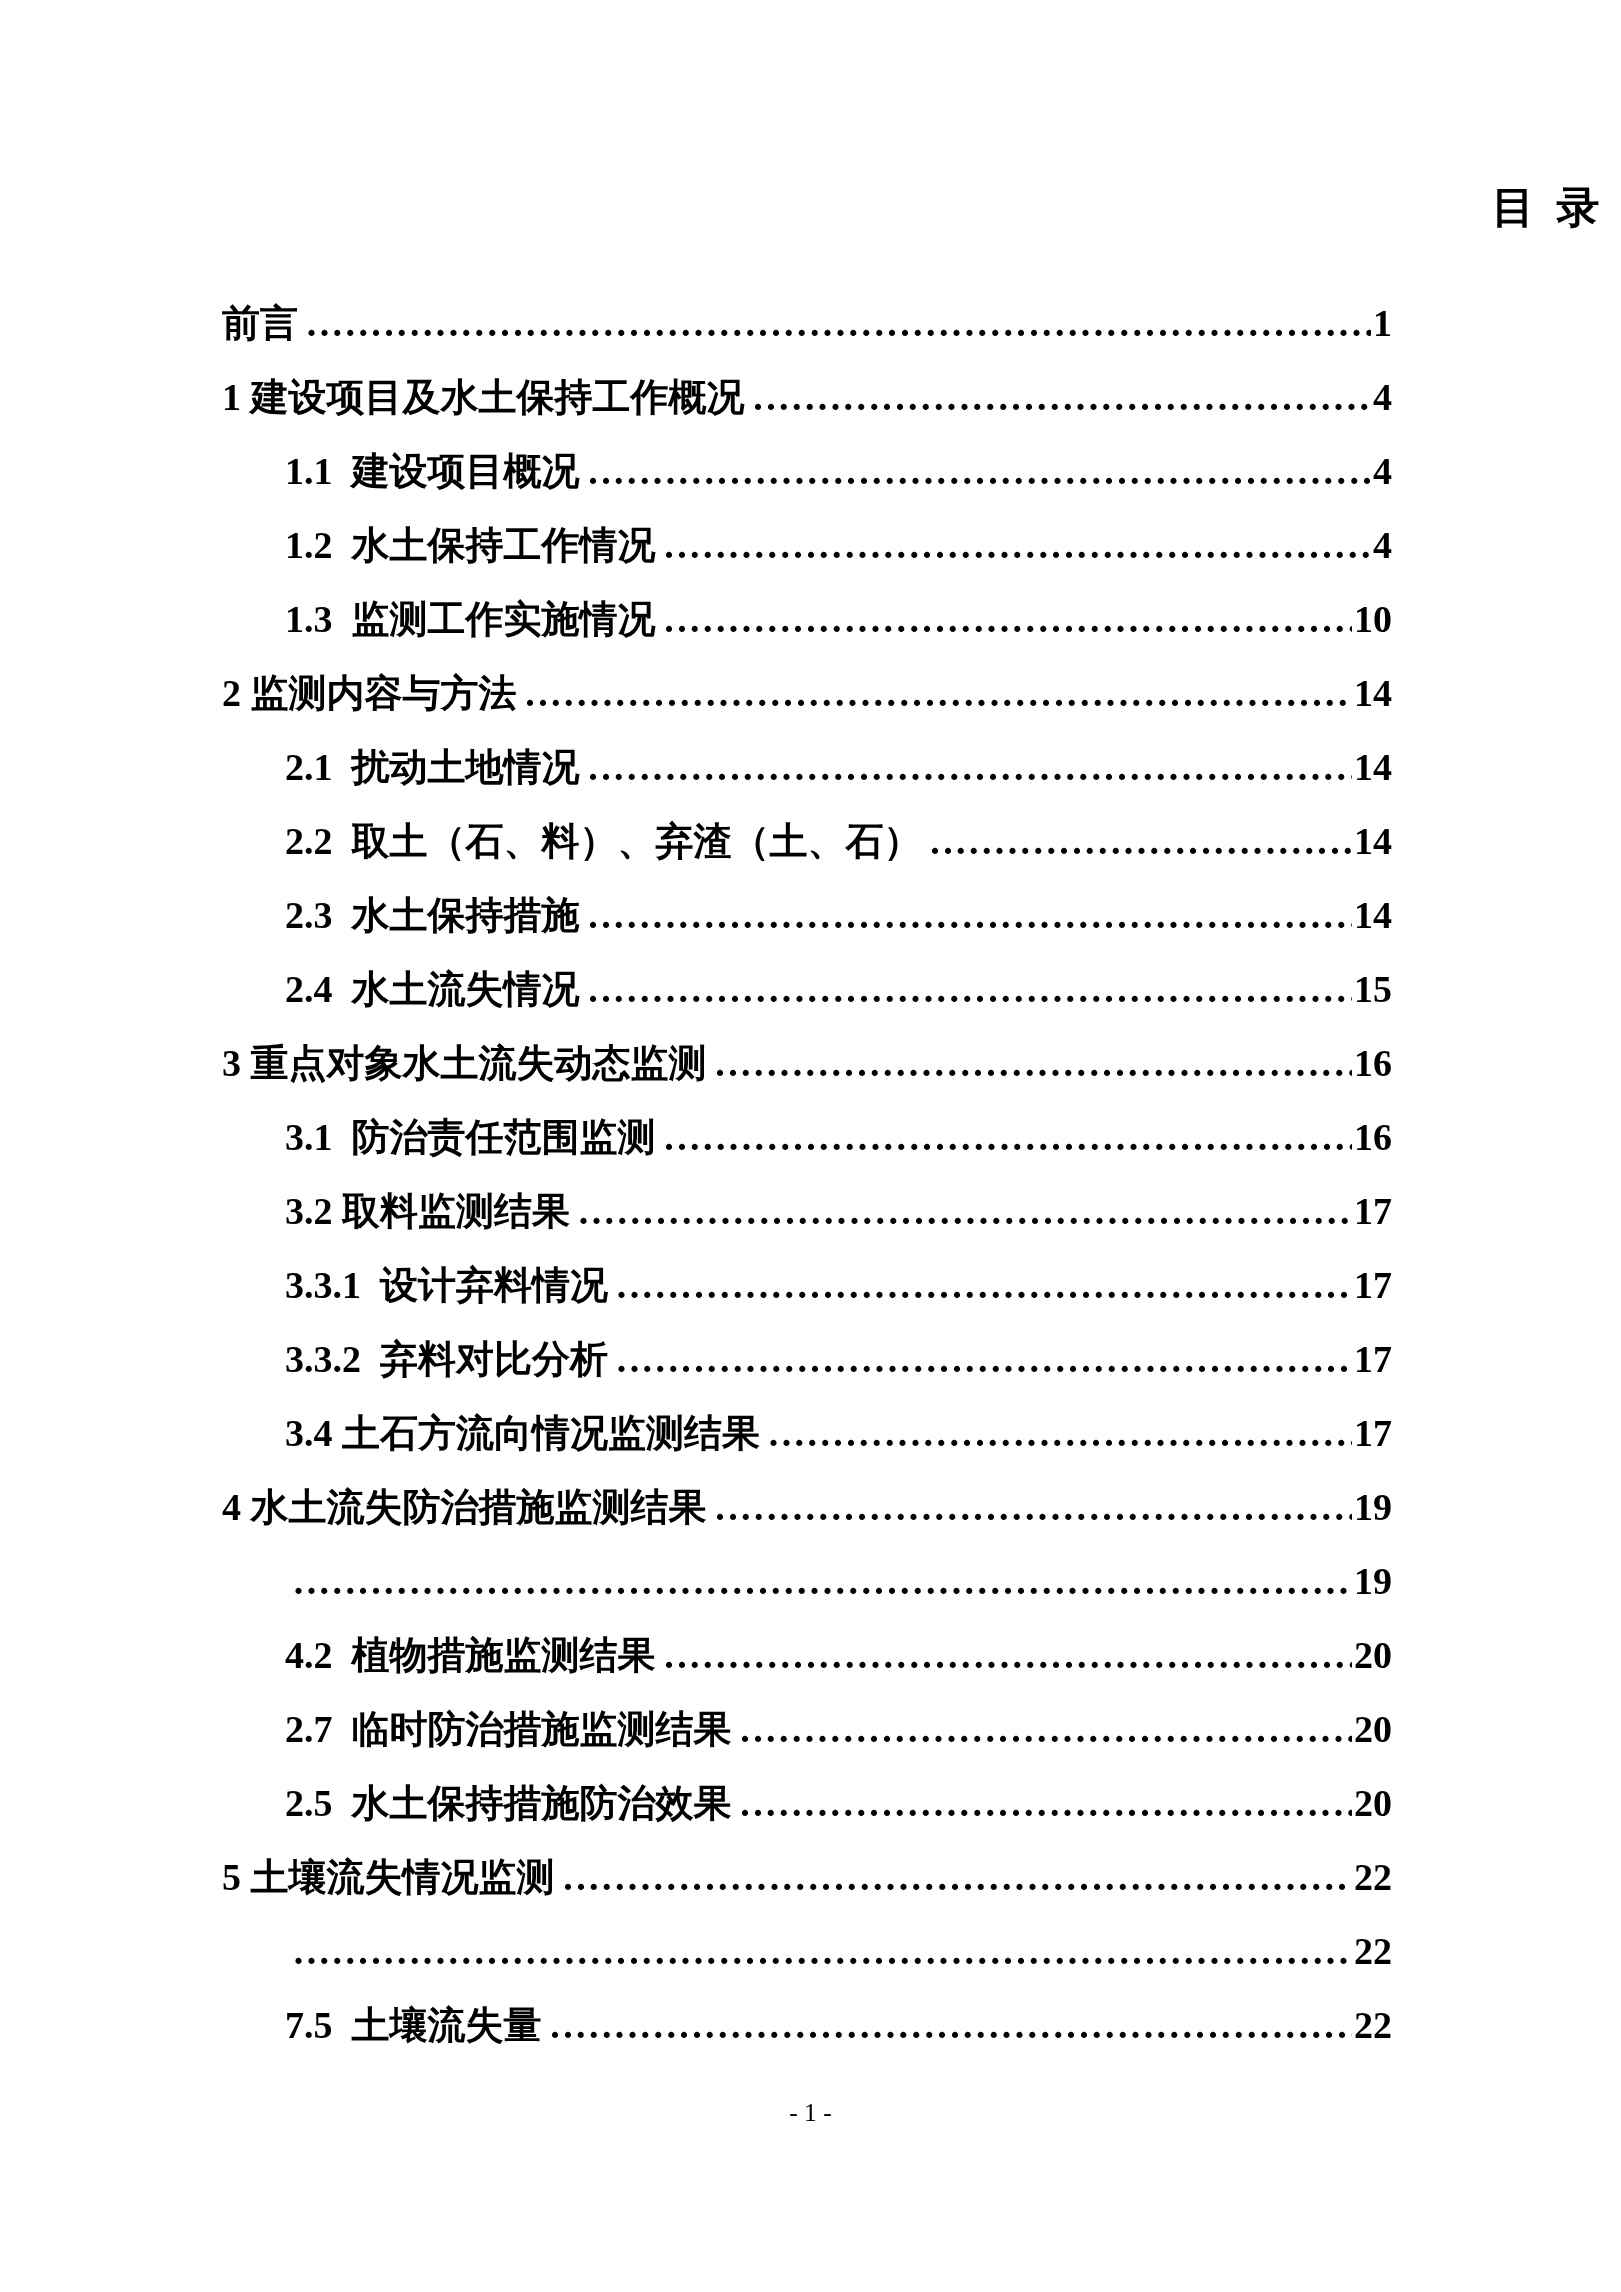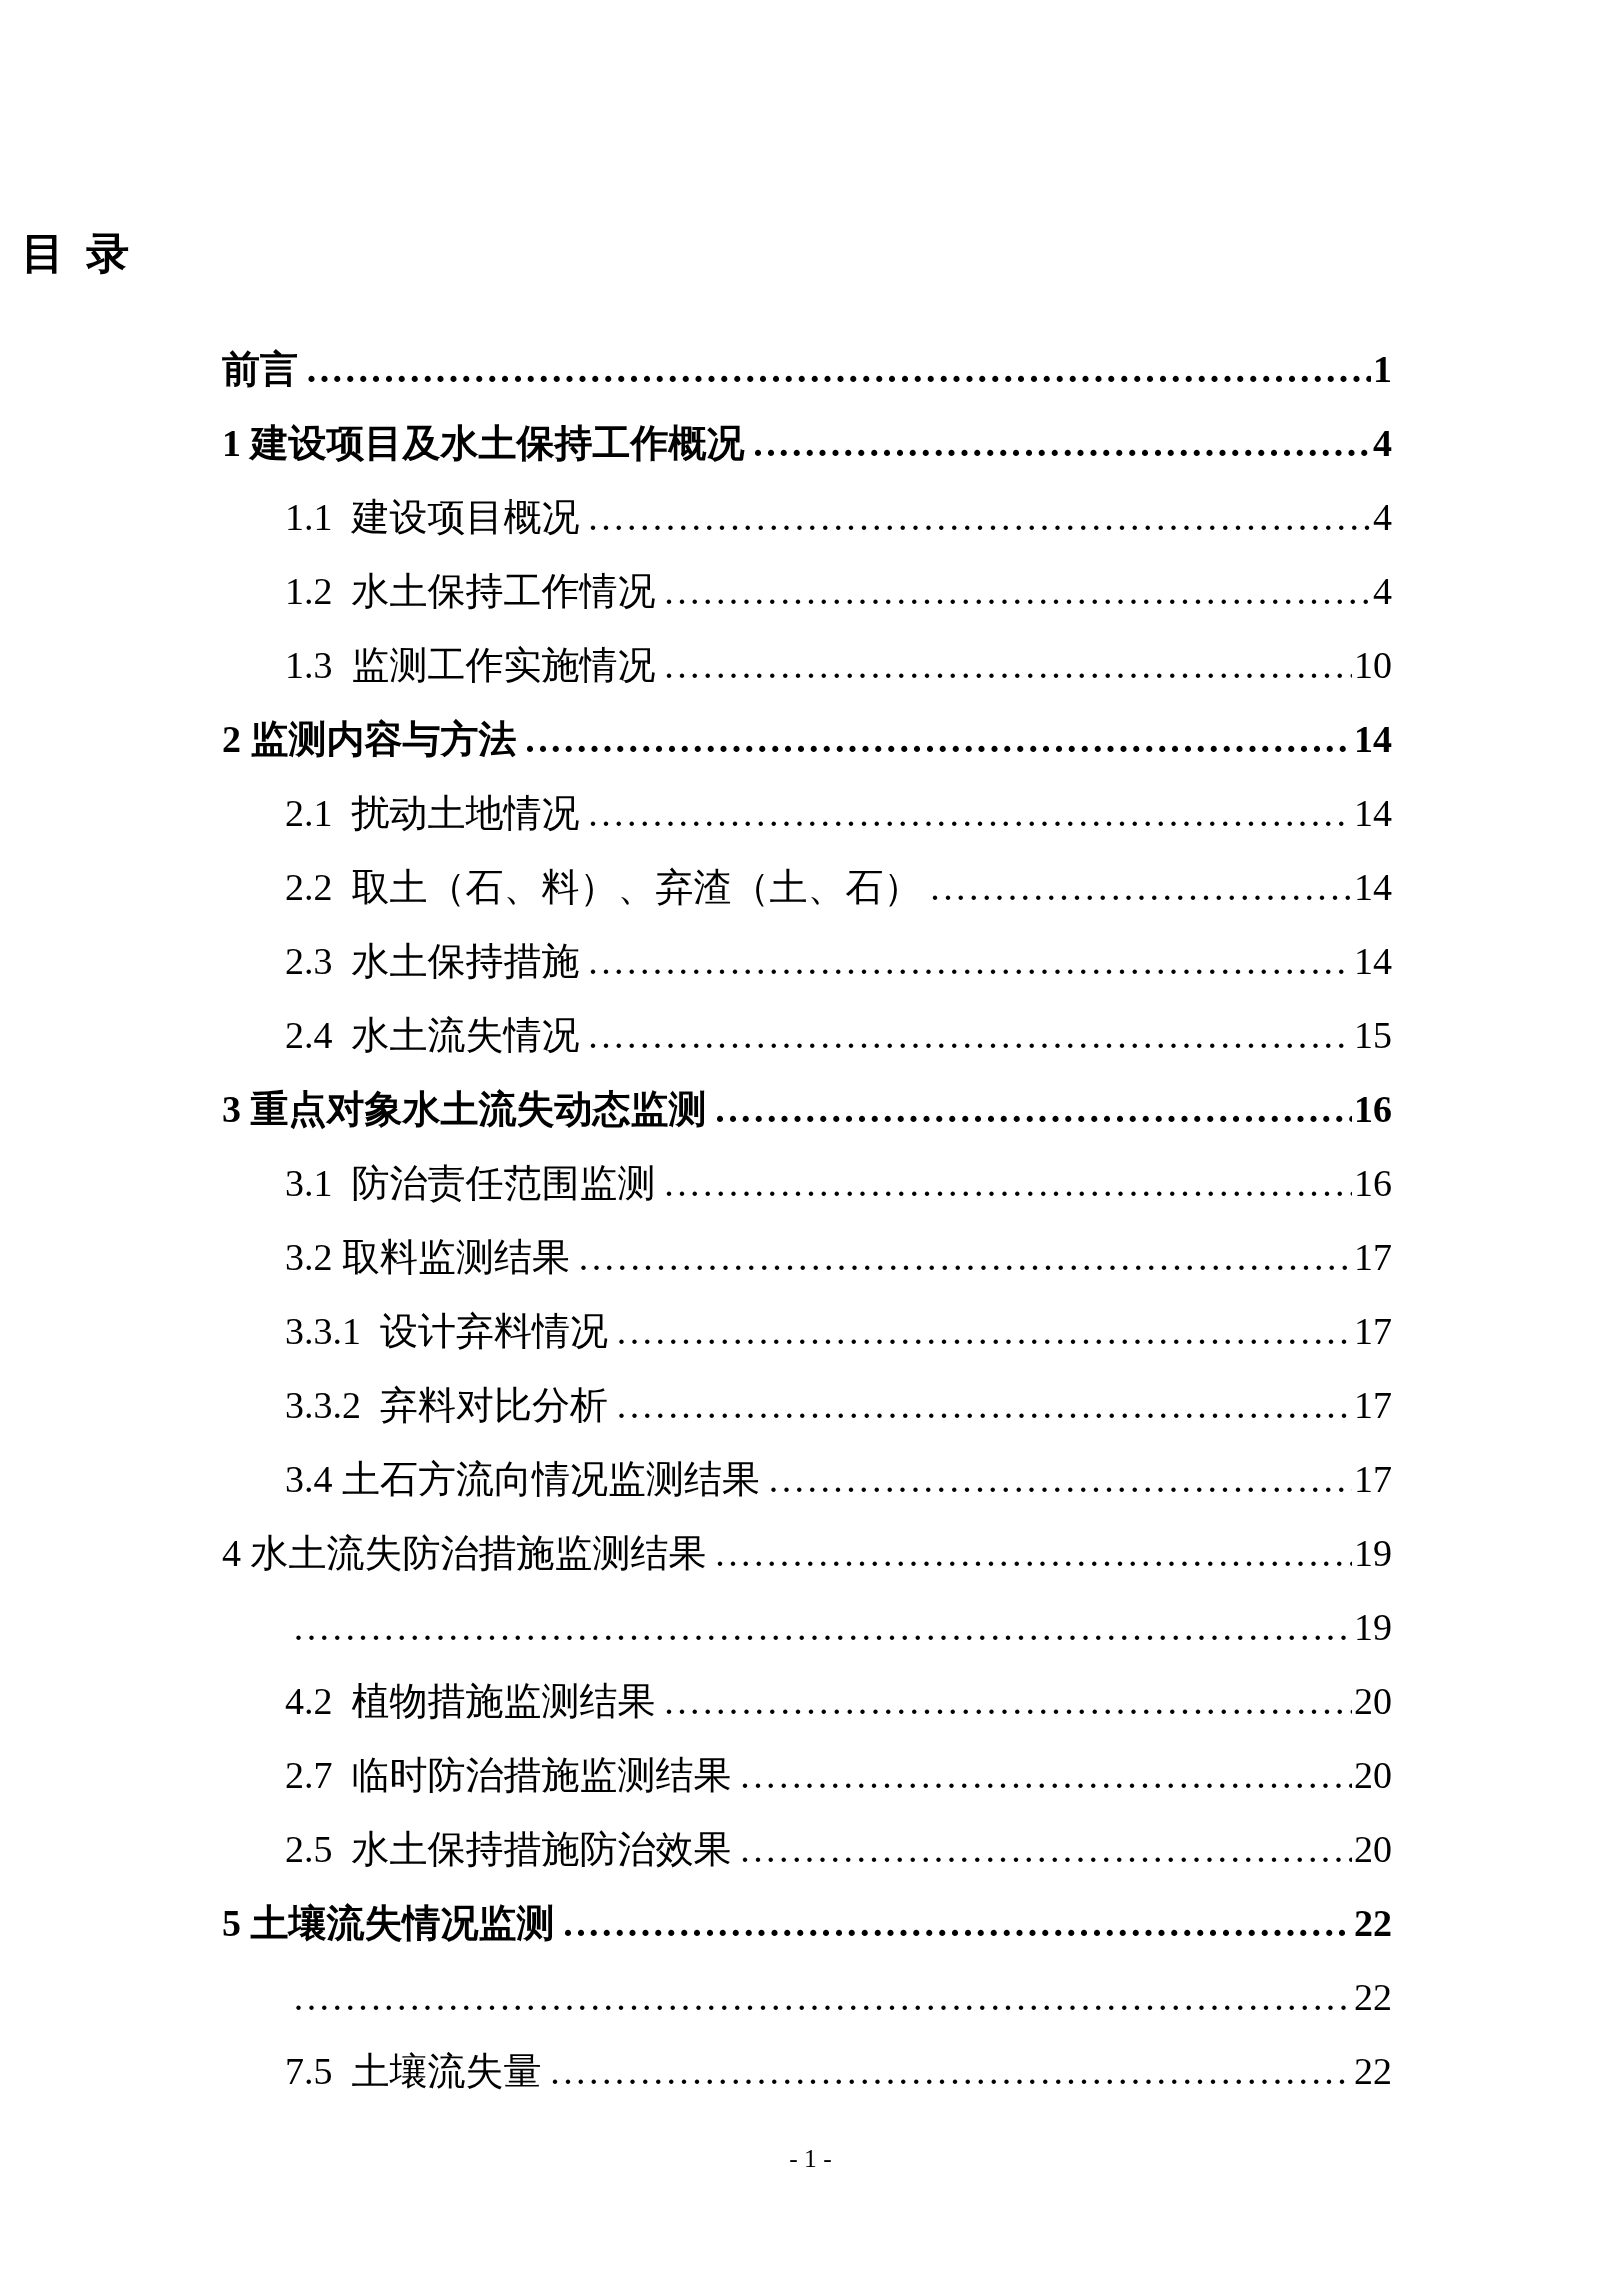--- a/index.html
+++ b/index.html
@@ -11,38 +11,37 @@
     font-family: "Liberation Serif", "DejaVu Serif", serif;
     color: #000000;
     overflow: hidden;
   }
   .page {
     width: 100%;
     height: 100%;
     padding-top: 183px;
   }
   .title {
-    text-align: left;
+    text-align: right;
     font-size: 43px;
     font-weight: bold;
     letter-spacing: 21.6px;
     text-indent: 21.6px; 
     line-height: 49px;
-    margin-top: 46px;
   }
   .toc {
     margin: 54px 229px 0 222px;
   }
   .row {
     display: flex;
     align-items: baseline;
     height: 74px;
     line-height: 74px;
     font-size: 38px;
-    font-weight: normal;
+    font-weight: bold;
   }
   .row.bold { font-weight: bold; justify-content: space-between; }
   .row.l2 { padding-left: 63px; }
   .label {
     white-space: pre;
     flex: 0 0 auto;
   }
   .dots {
     flex: 1 1 auto;
     overflow: hidden;

